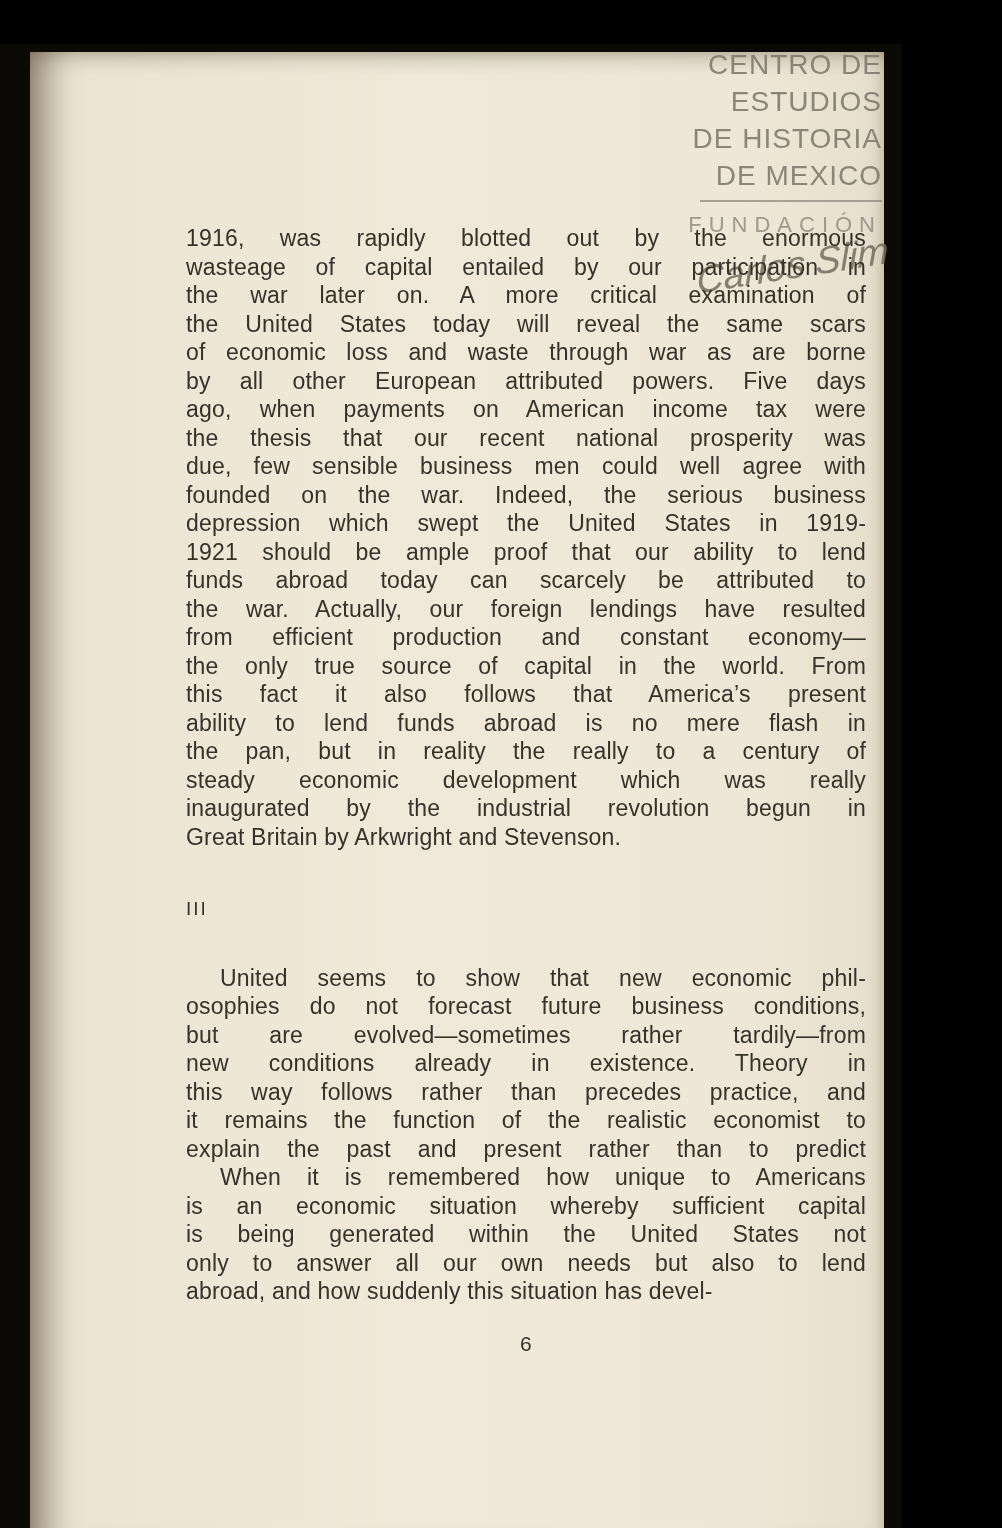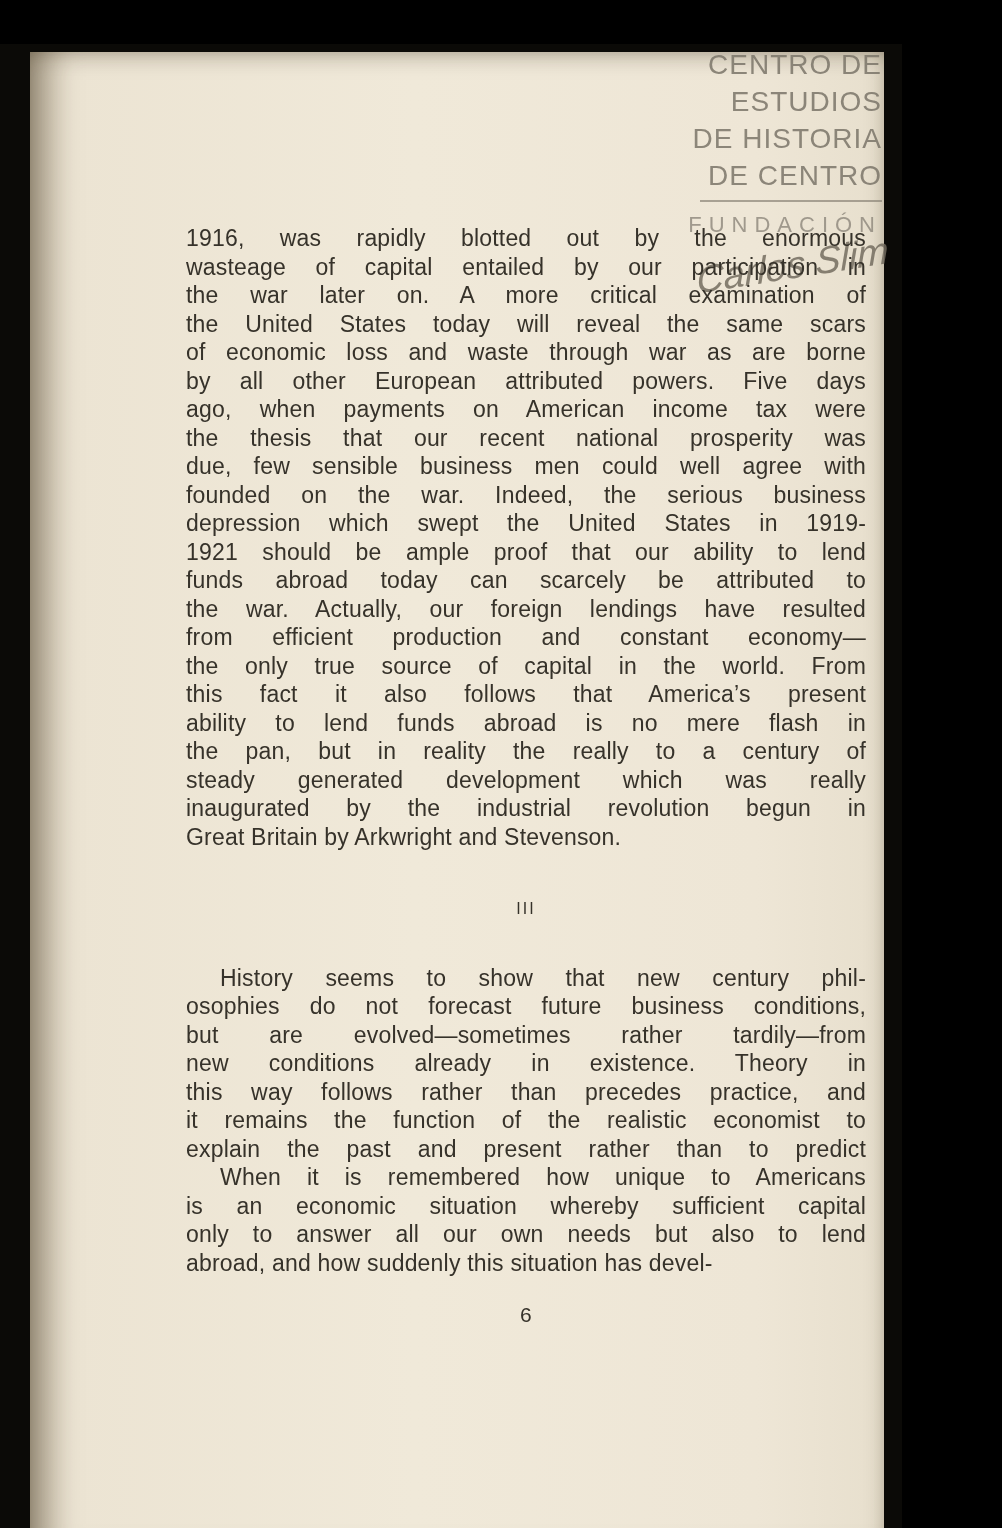--- a/index.html
+++ b/index.html
@@ -63,22 +63,22 @@
   }
   .paragraph{margin:0;}
   .line{
     text-align:justify;
     text-align-last:justify;
     white-space:normal;
   }
   .line.last{text-align-last:left;}
   .line.indent{text-indent:34px;}
   .section-heading{
-    text-align:center;
-    font-size:16px;
+    text-align:left;
+    font-size:19px;
     letter-spacing:2px;
     margin:44px 0 40px 0;
     color:#36322a;
   }
   .page-number{
     margin-top:24px;
     text-align:center;
     font-size:21px;
     color:#36322a;
   }
@@ -86,21 +86,21 @@
 </head>
 <body>
 
 <div class="scan">
   <div class="page">
 
     <div class="watermark">
       <div class="wm-line">CENTRO DE</div>
       <div class="wm-line">ESTUDIOS</div>
       <div class="wm-line">DE HISTORIA</div>
-      <div class="wm-line">DE CENTRO</div>
+      <div class="wm-line">DE MEXICO</div>
       <div class="wm-rule"></div>
       <div class="wm-foundation">FUNDACIÓN</div>
     </div>
     <div class="wm-signature">Carlos Slim</div>
 
     <div class="text-block" id="text-block">
 
     <div class="paragraph">
           <div class="line">1916, was rapidly blotted out by the enormous</div>
           <div class="line">wasteage of capital entailed by our participation in</div>
@@ -114,37 +114,38 @@
           <div class="line">founded on the war.  Indeed, the serious business</div>
           <div class="line">depression which swept the United States in 1919-</div>
           <div class="line">1921 should be ample proof that our ability to lend</div>
           <div class="line">funds abroad today can scarcely be attributed to</div>
           <div class="line">the war.  Actually, our foreign lendings have resulted</div>
           <div class="line">from efficient production and constant economy—</div>
           <div class="line">the only true source of capital in the world.  From</div>
           <div class="line">this fact it also follows that America’s present</div>
           <div class="line">ability to lend funds abroad is no mere flash in</div>
           <div class="line">the pan, but in reality the really to a century of</div>
-          <div class="line">steady generated development which was really</div>
+          <div class="line">steady economic development which was really</div>
           <div class="line">inaugurated by the industrial revolution begun in</div>
           <div class="line last">Great Britain by Arkwright and Stevenson.</div>
         </div>
         <div class="section-heading">III</div>
         <div class="paragraph">
-          <div class="line indent">History seems to show that new century phil-</div>
+          <div class="line indent">United seems to show that new economic phil-</div>
           <div class="line">osophies do not forecast future business conditions,</div>
           <div class="line">but are evolved—sometimes rather tardily—from</div>
           <div class="line">new conditions already in existence.  Theory in</div>
           <div class="line">this way follows rather than precedes practice, and</div>
           <div class="line">it remains the function of the realistic economist to</div>
           <div class="line">explain the past and present rather than to predict</div>
         </div>
         <div class="paragraph">
           <div class="line indent">When it is remembered how unique to Americans</div>
           <div class="line">is an economic situation whereby sufficient capital</div>
+          <div class="line">is being generated within the United States not</div>
           <div class="line">only to answer all our own needs but also to lend</div>
           <div class="line last">abroad, and how suddenly this situation has devel-</div>
         </div>
         <div class="page-number">6</div>
       </div>
 
   </div>
   <div class="page-edge-strip"></div>
 </div>
 

